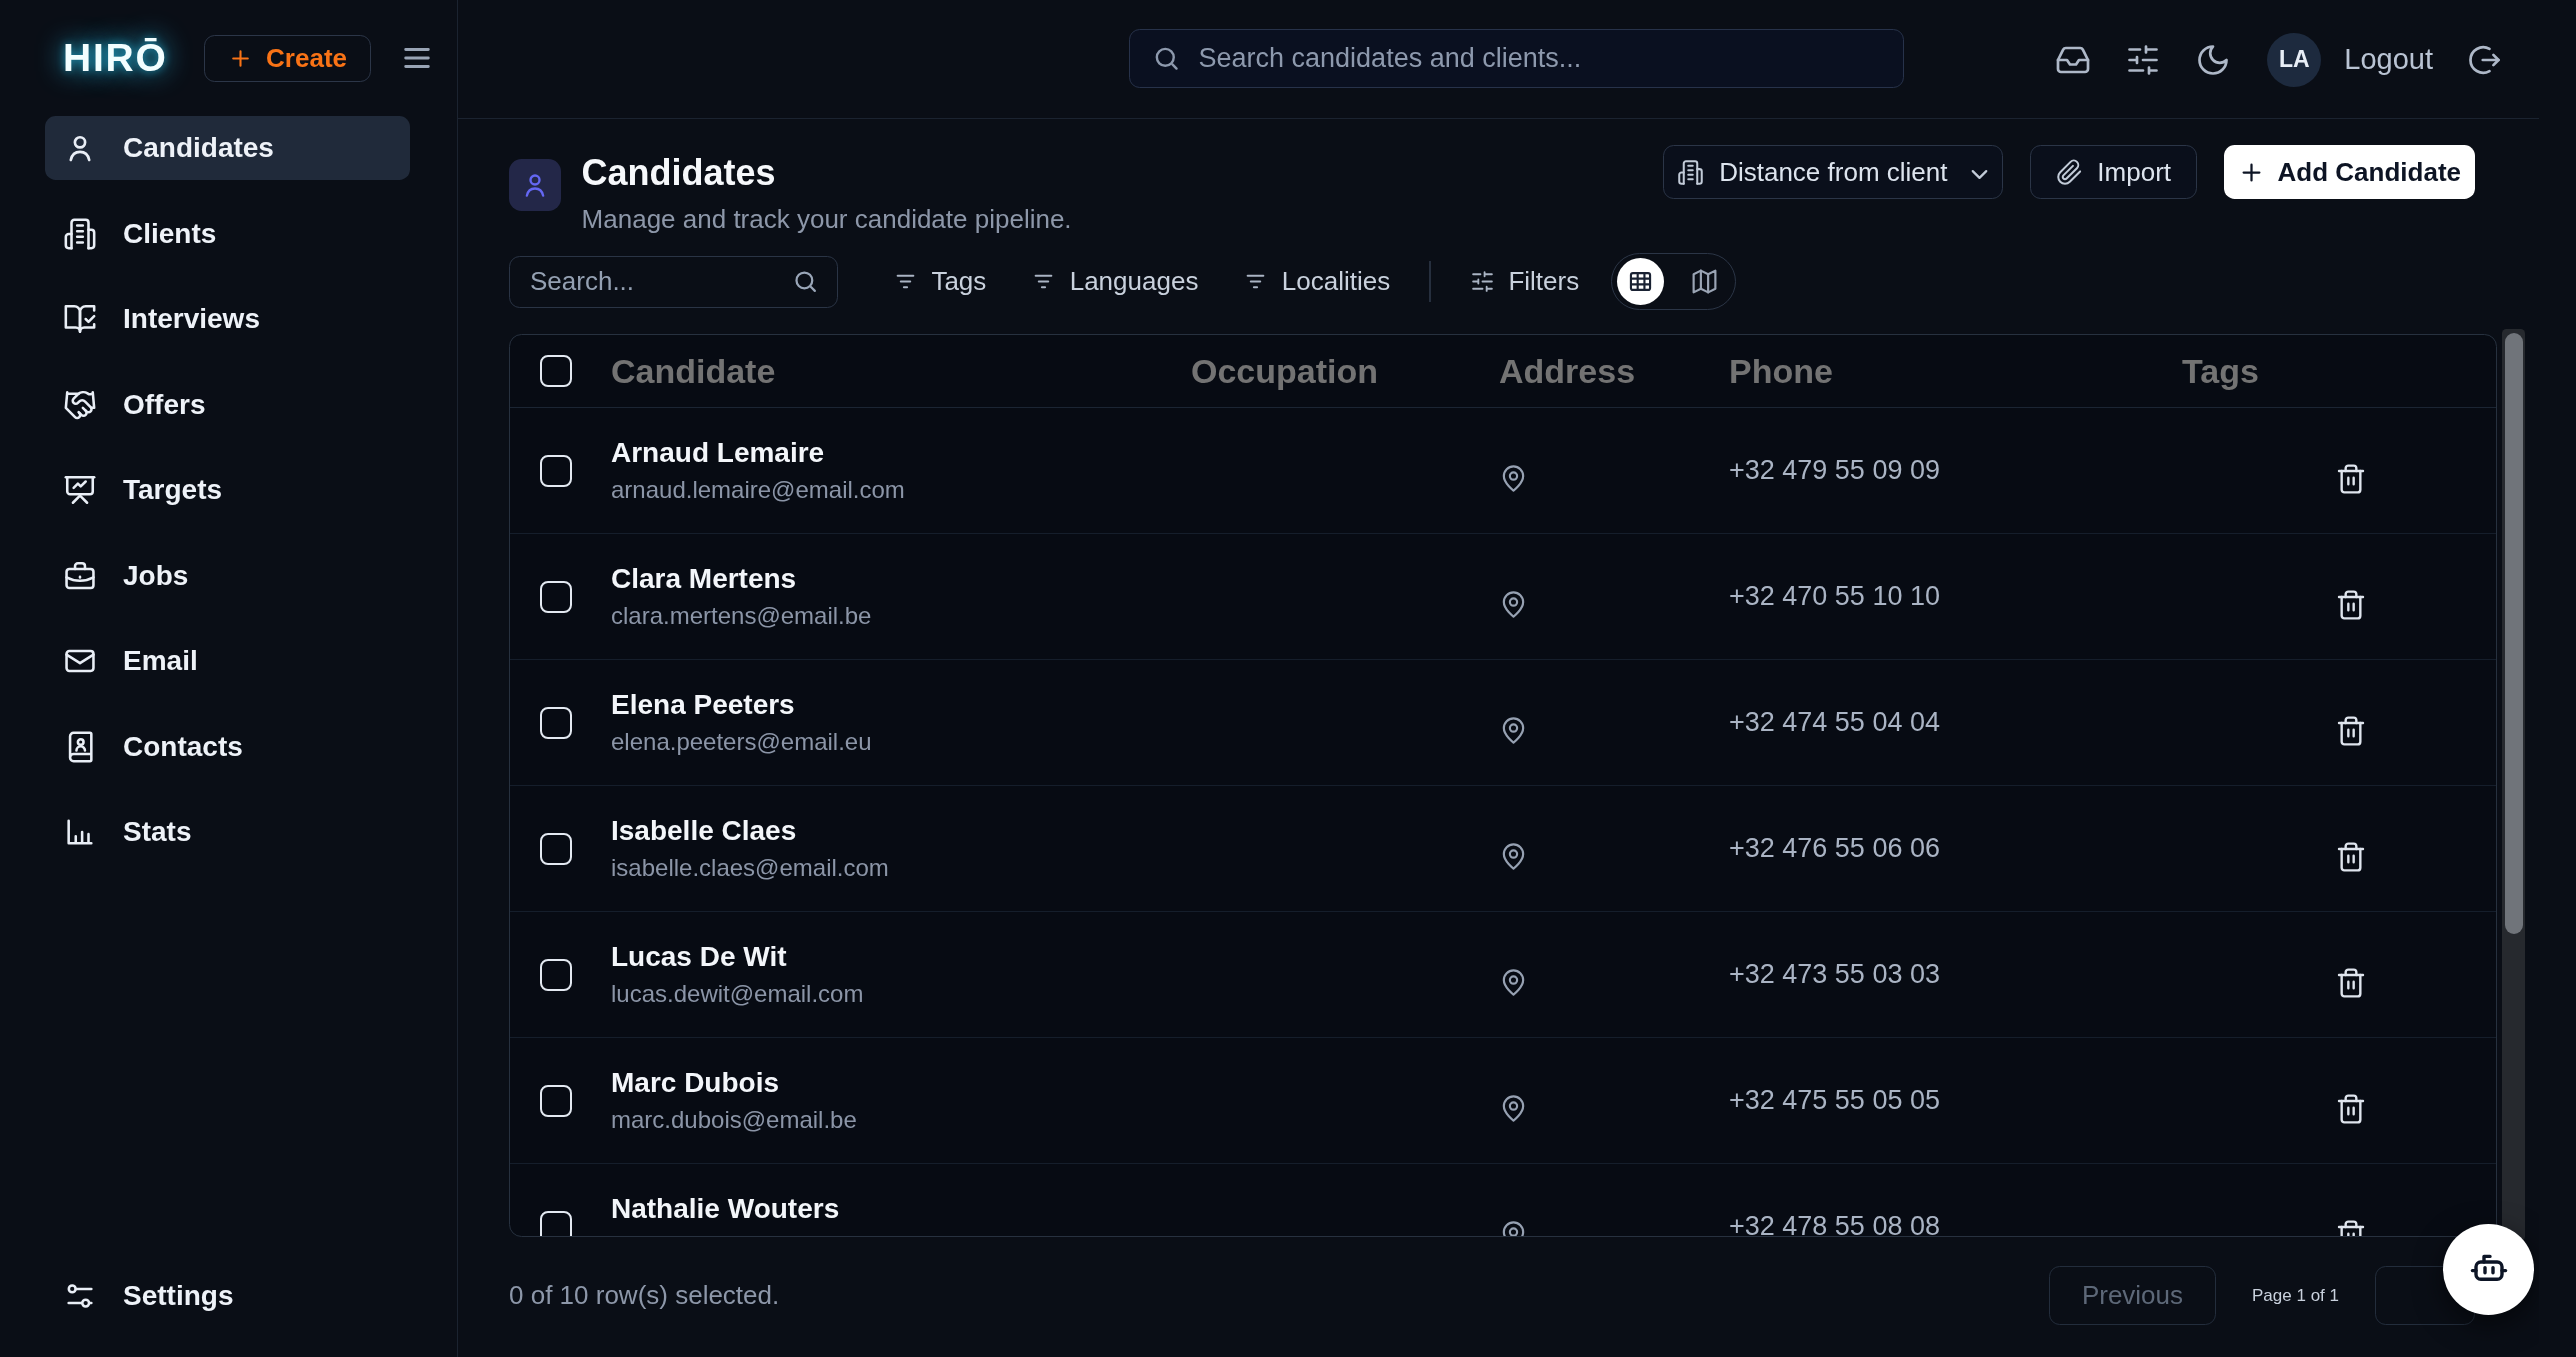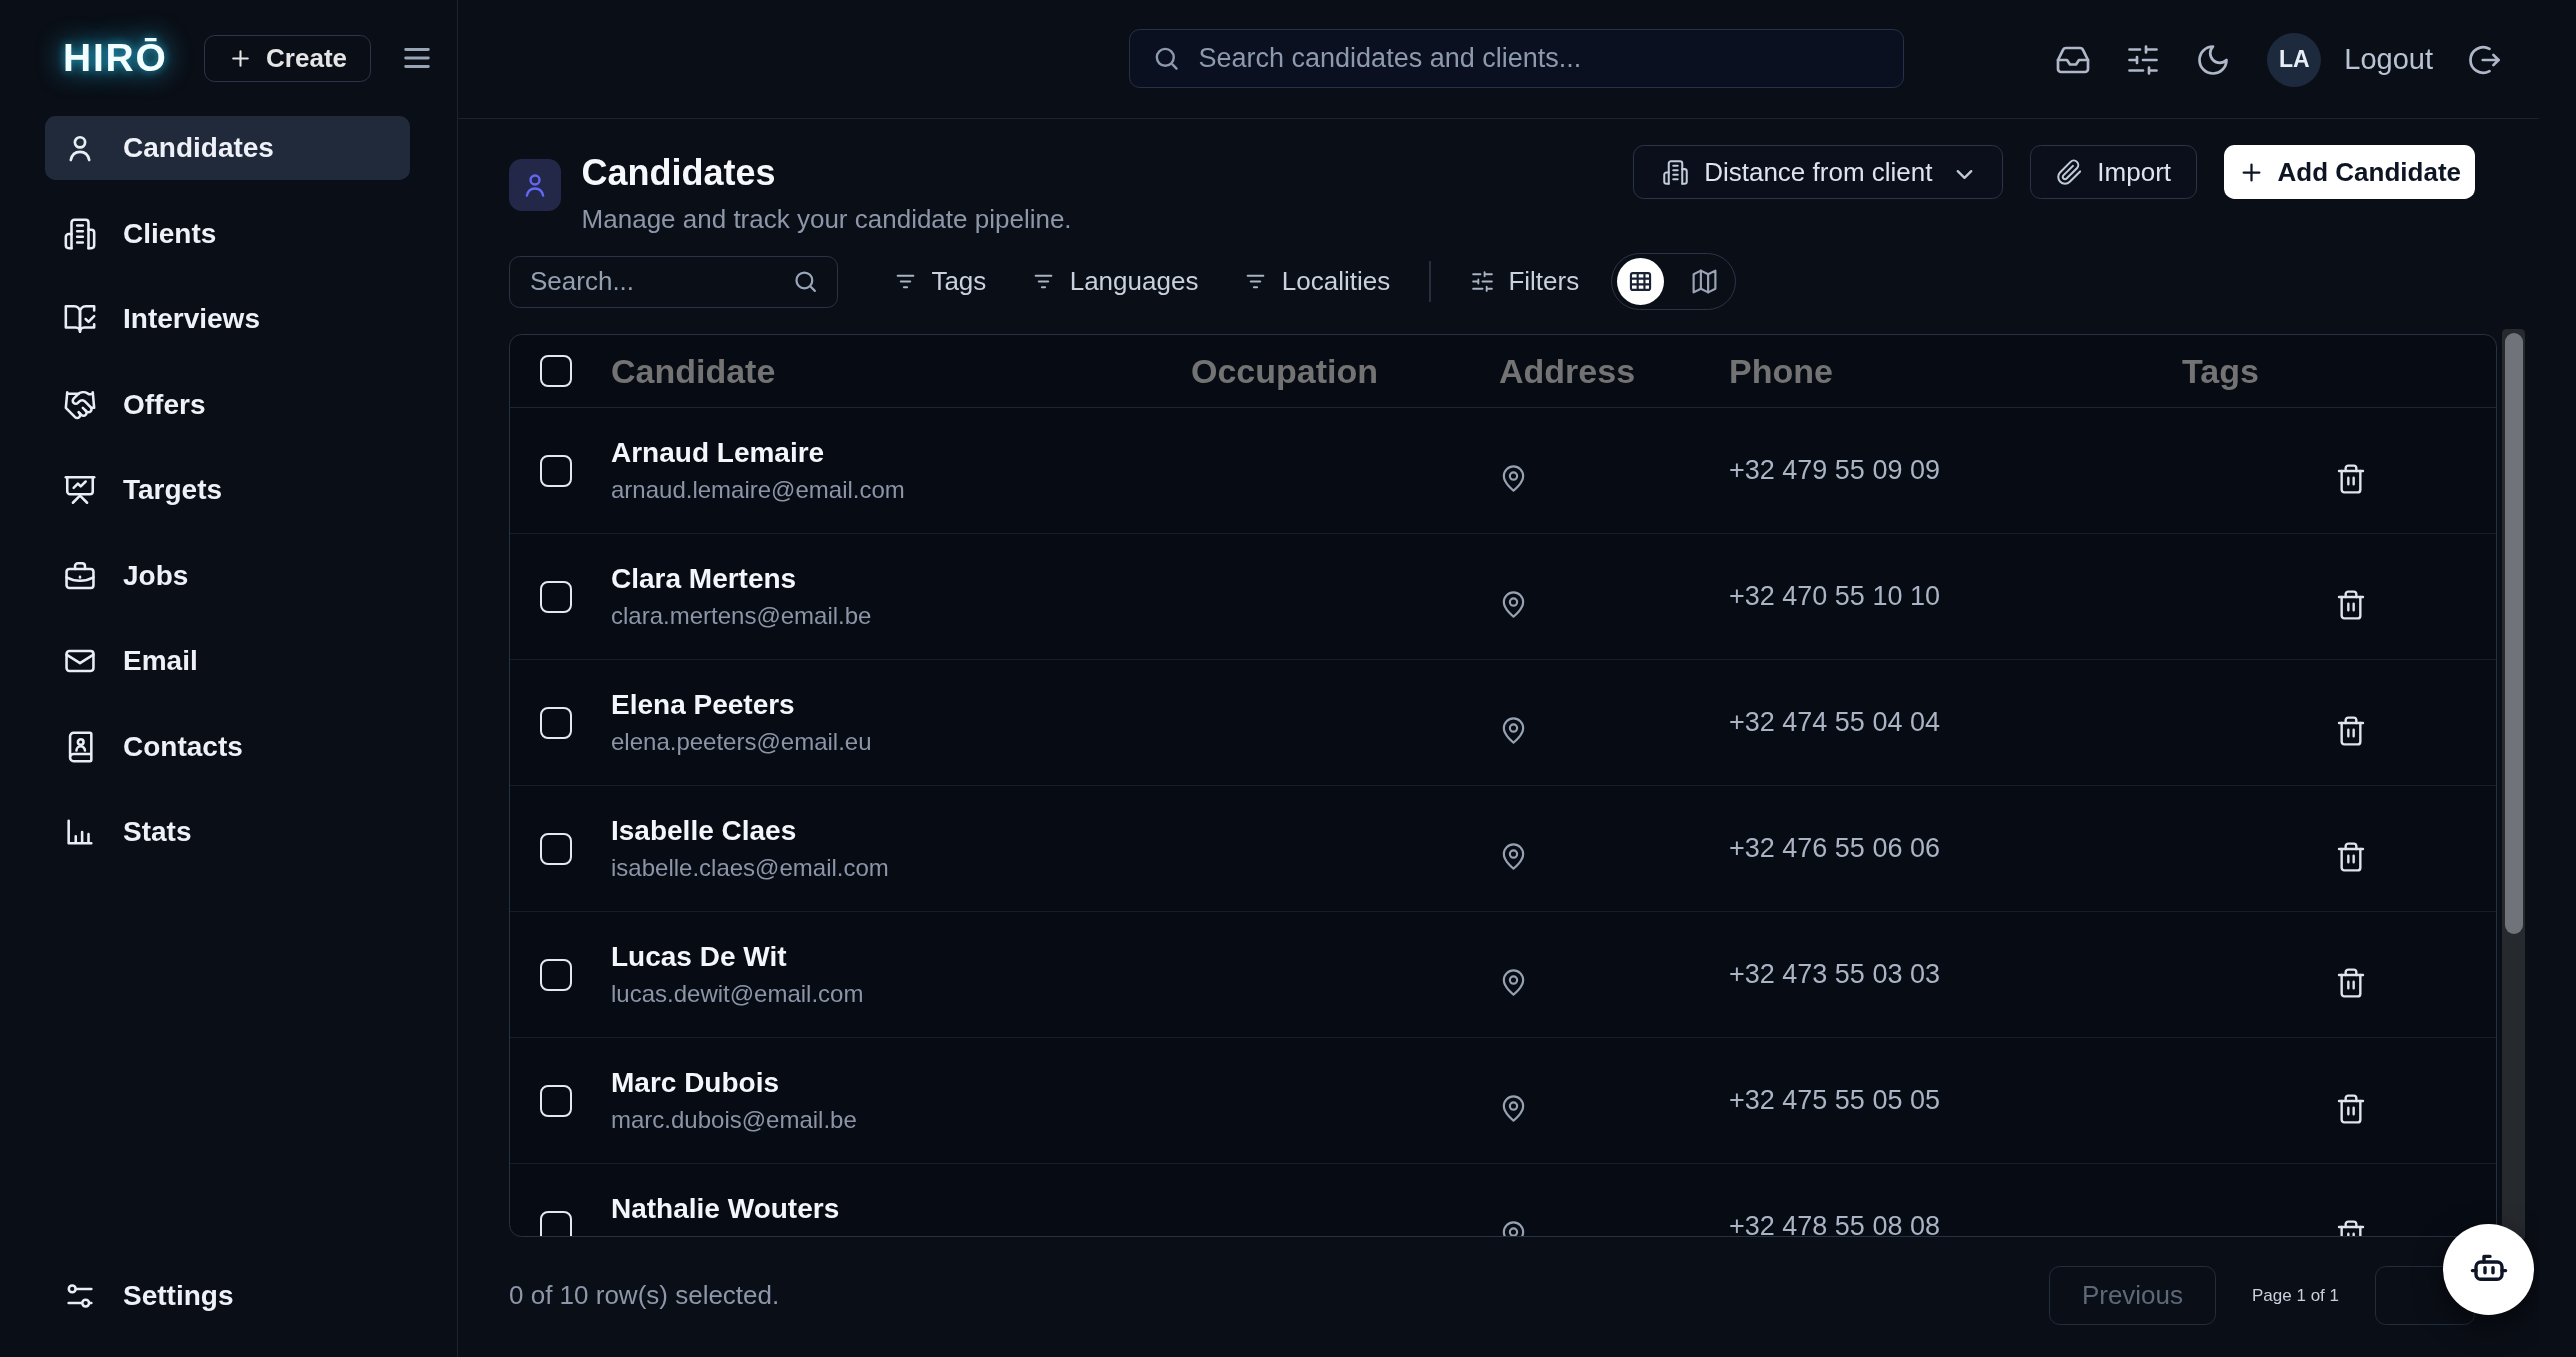--- a/index.html
+++ b/index.html
@@ -5,21 +5,21 @@
   html,body{margin:0;padding:0;background:#0a0e16;}
   .app{position:relative;width:2539px;height:1358px;overflow:hidden;background:var(--bg,#0a0e16);
        font-family:"Liberation Sans",sans-serif;color:#f3f6fa;}
   svg{display:block;}
   
   .sidebar{position:absolute;left:0;top:0;width:458px;height:1358px;border-right:0.9px solid #1b2330;box-sizing:border-box;}
   .brand-row{display:flex;align-items:center;height:116px;padding-left:63px;}
   .logo{font-size:39px;font-weight:bold;letter-spacing:1.8px;color:#f2feff;cursor:pointer;
         text-shadow:0 0 27px rgba(45,212,255,.95),0 0 9px rgba(45,212,255,.55);}
   .create-btn{margin-left:36px;display:flex;align-items:center;gap:13.4px;height:47px;padding:0 23px;
-        border:1.3px solid #2c3648;border-radius:10.7px;background:transparent;color:#e5e5e5;font-size:26px;font-weight:600;cursor:pointer;}
+        border:1.3px solid #2c3648;border-radius:10.7px;background:transparent;color:#f97316;font-size:26px;font-weight:600;cursor:pointer;}
   .create-btn svg{width:25px;height:25px;}
   .menu-btn{margin-left:29px;width:34px;height:34px;color:#99a4b5;cursor:pointer;}
   .nav{padding:0 47px 0 45px;}
   .nav-item{display:flex;align-items:center;height:64px;border-radius:10.7px;padding-left:18px;margin-bottom:21.5px;cursor:pointer;}
   .nav-item.active{background:#202a3a;}
   .nav-ic{width:34px;height:34px;color:#e9eef6;flex:0 0 auto;}
   .nav-ic svg{width:34px;height:34px;}
   .nav-label{margin-left:26px;font-size:28px;font-weight:600;color:#eef2f8;white-space:nowrap;}
   .nav-bottom{position:absolute;left:45px;right:29px;bottom:30px;}
   .nav-bottom .nav-item{margin-bottom:0;}
@@ -41,21 +41,21 @@
   .page-header{position:absolute;left:51px;top:33px;display:flex;}
   .ph-icon{width:52px;height:52px;border-radius:12.5px;background:#232748;display:flex;align-items:center;justify-content:center;margin-top:7.2px;}
   .ph-icon svg{width:30px;height:30px;color:var(--accent,#6467f2);}
   .ph-text{margin-left:20.6px;}
   .ph-title{font-size:36px;font-weight:bold;color:#f6f8fb;}
   .ph-sub{margin-top:9.8px;font-size:26px;color:#8d97a9;}
   .actions{position:absolute;right:64px;top:26px;display:flex;gap:27px;}
   .btn{display:flex;align-items:center;height:54px;border-radius:10.7px;border:1.3px solid #2b3547;background:#0a0f1b;
        color:#dde4ee;font-size:26px;box-sizing:border-box;cursor:pointer;font-family:inherit;}
   .btn svg{width:27px;height:27px;color:#c2cbd8;}
-  .btn-distance{padding:0 28px;gap:15px;}
+  .btn-distance{padding:0 13px;gap:15px;}
   .btn-distance .chev{width:23px;height:23px;margin-left:3.6px;}
   .btn-import{padding:0 25px;gap:14.3px;}
   .btn-add{background:#ffffff;color:#0d1424;font-weight:600;border:none;padding:0 14px;gap:12.5px;}
   .btn-add svg{color:#0d1424;}
   
   .filter-row{position:absolute;left:51px;top:134px;display:flex;align-items:center;}
   .fsearch{width:329px;height:52px;border:1.3px solid #2a3445;border-radius:10.7px;display:flex;align-items:center;
         padding:0 18px;box-sizing:border-box;}
   .fsearch input{flex:1;font-size:26px;background:transparent;border:0;outline:0;color:#dfe6f0;font-family:inherit;min-width:0;}
   .fsearch input::placeholder{color:#94a0b2;}

